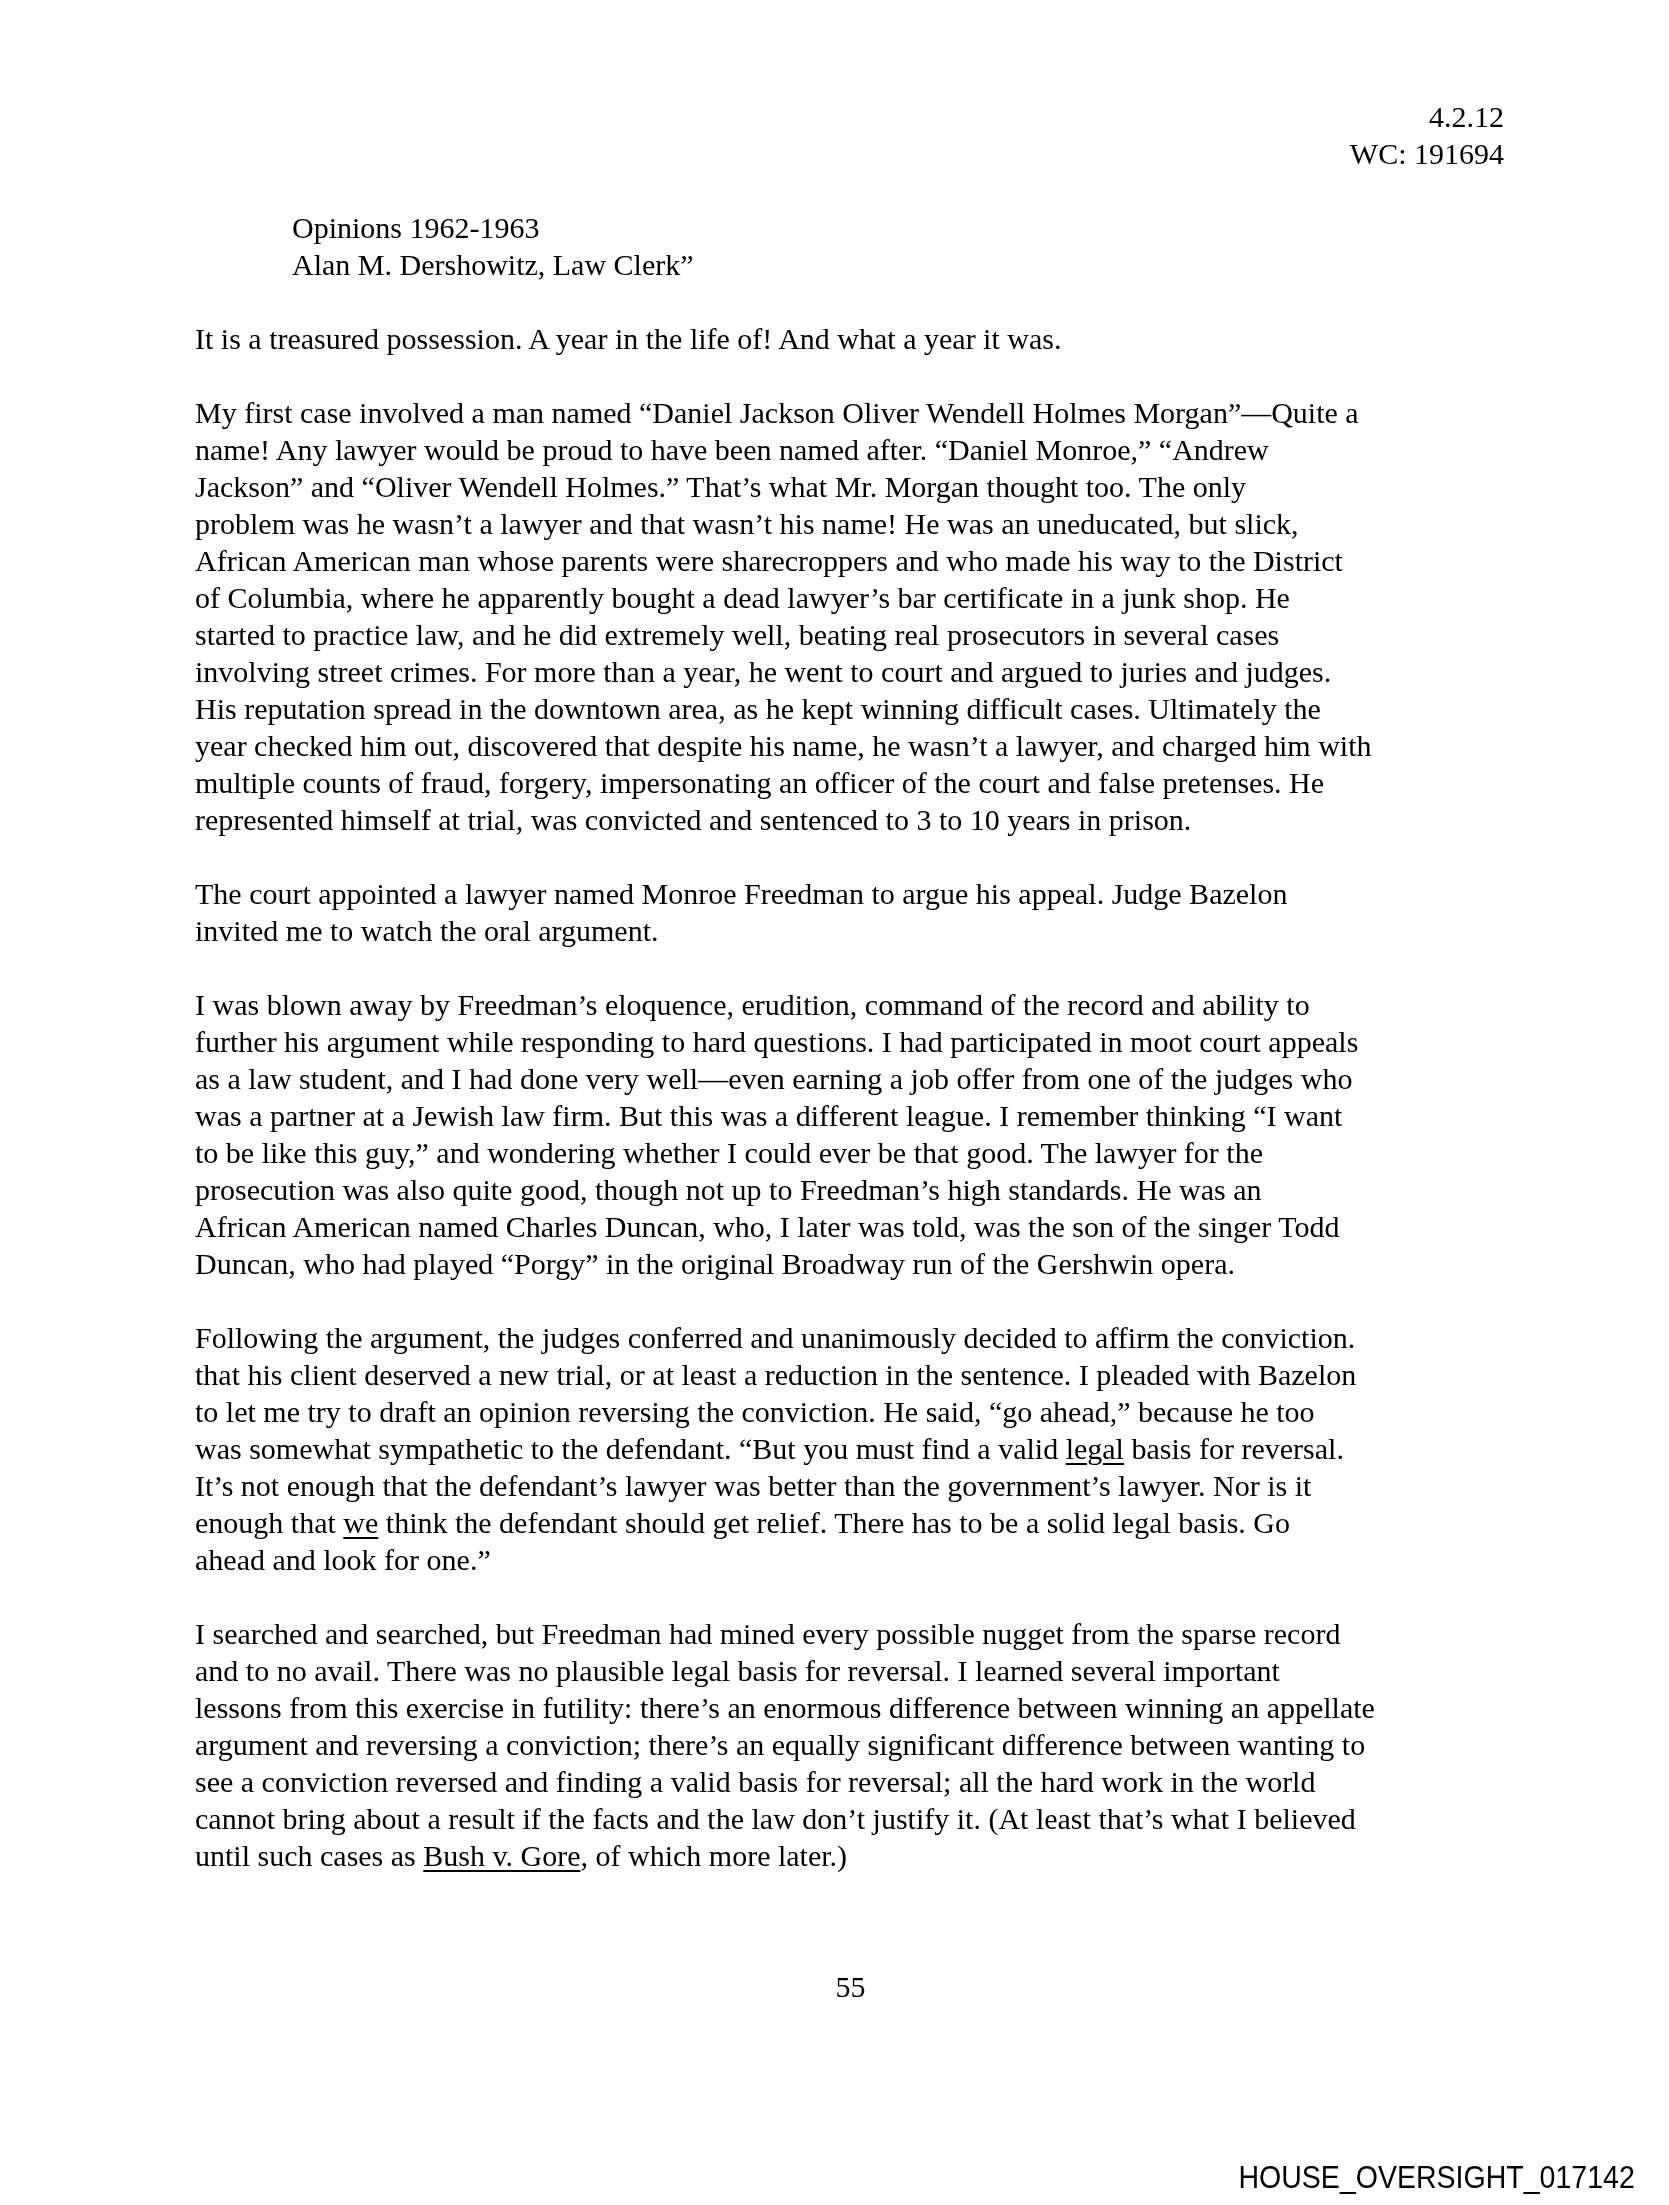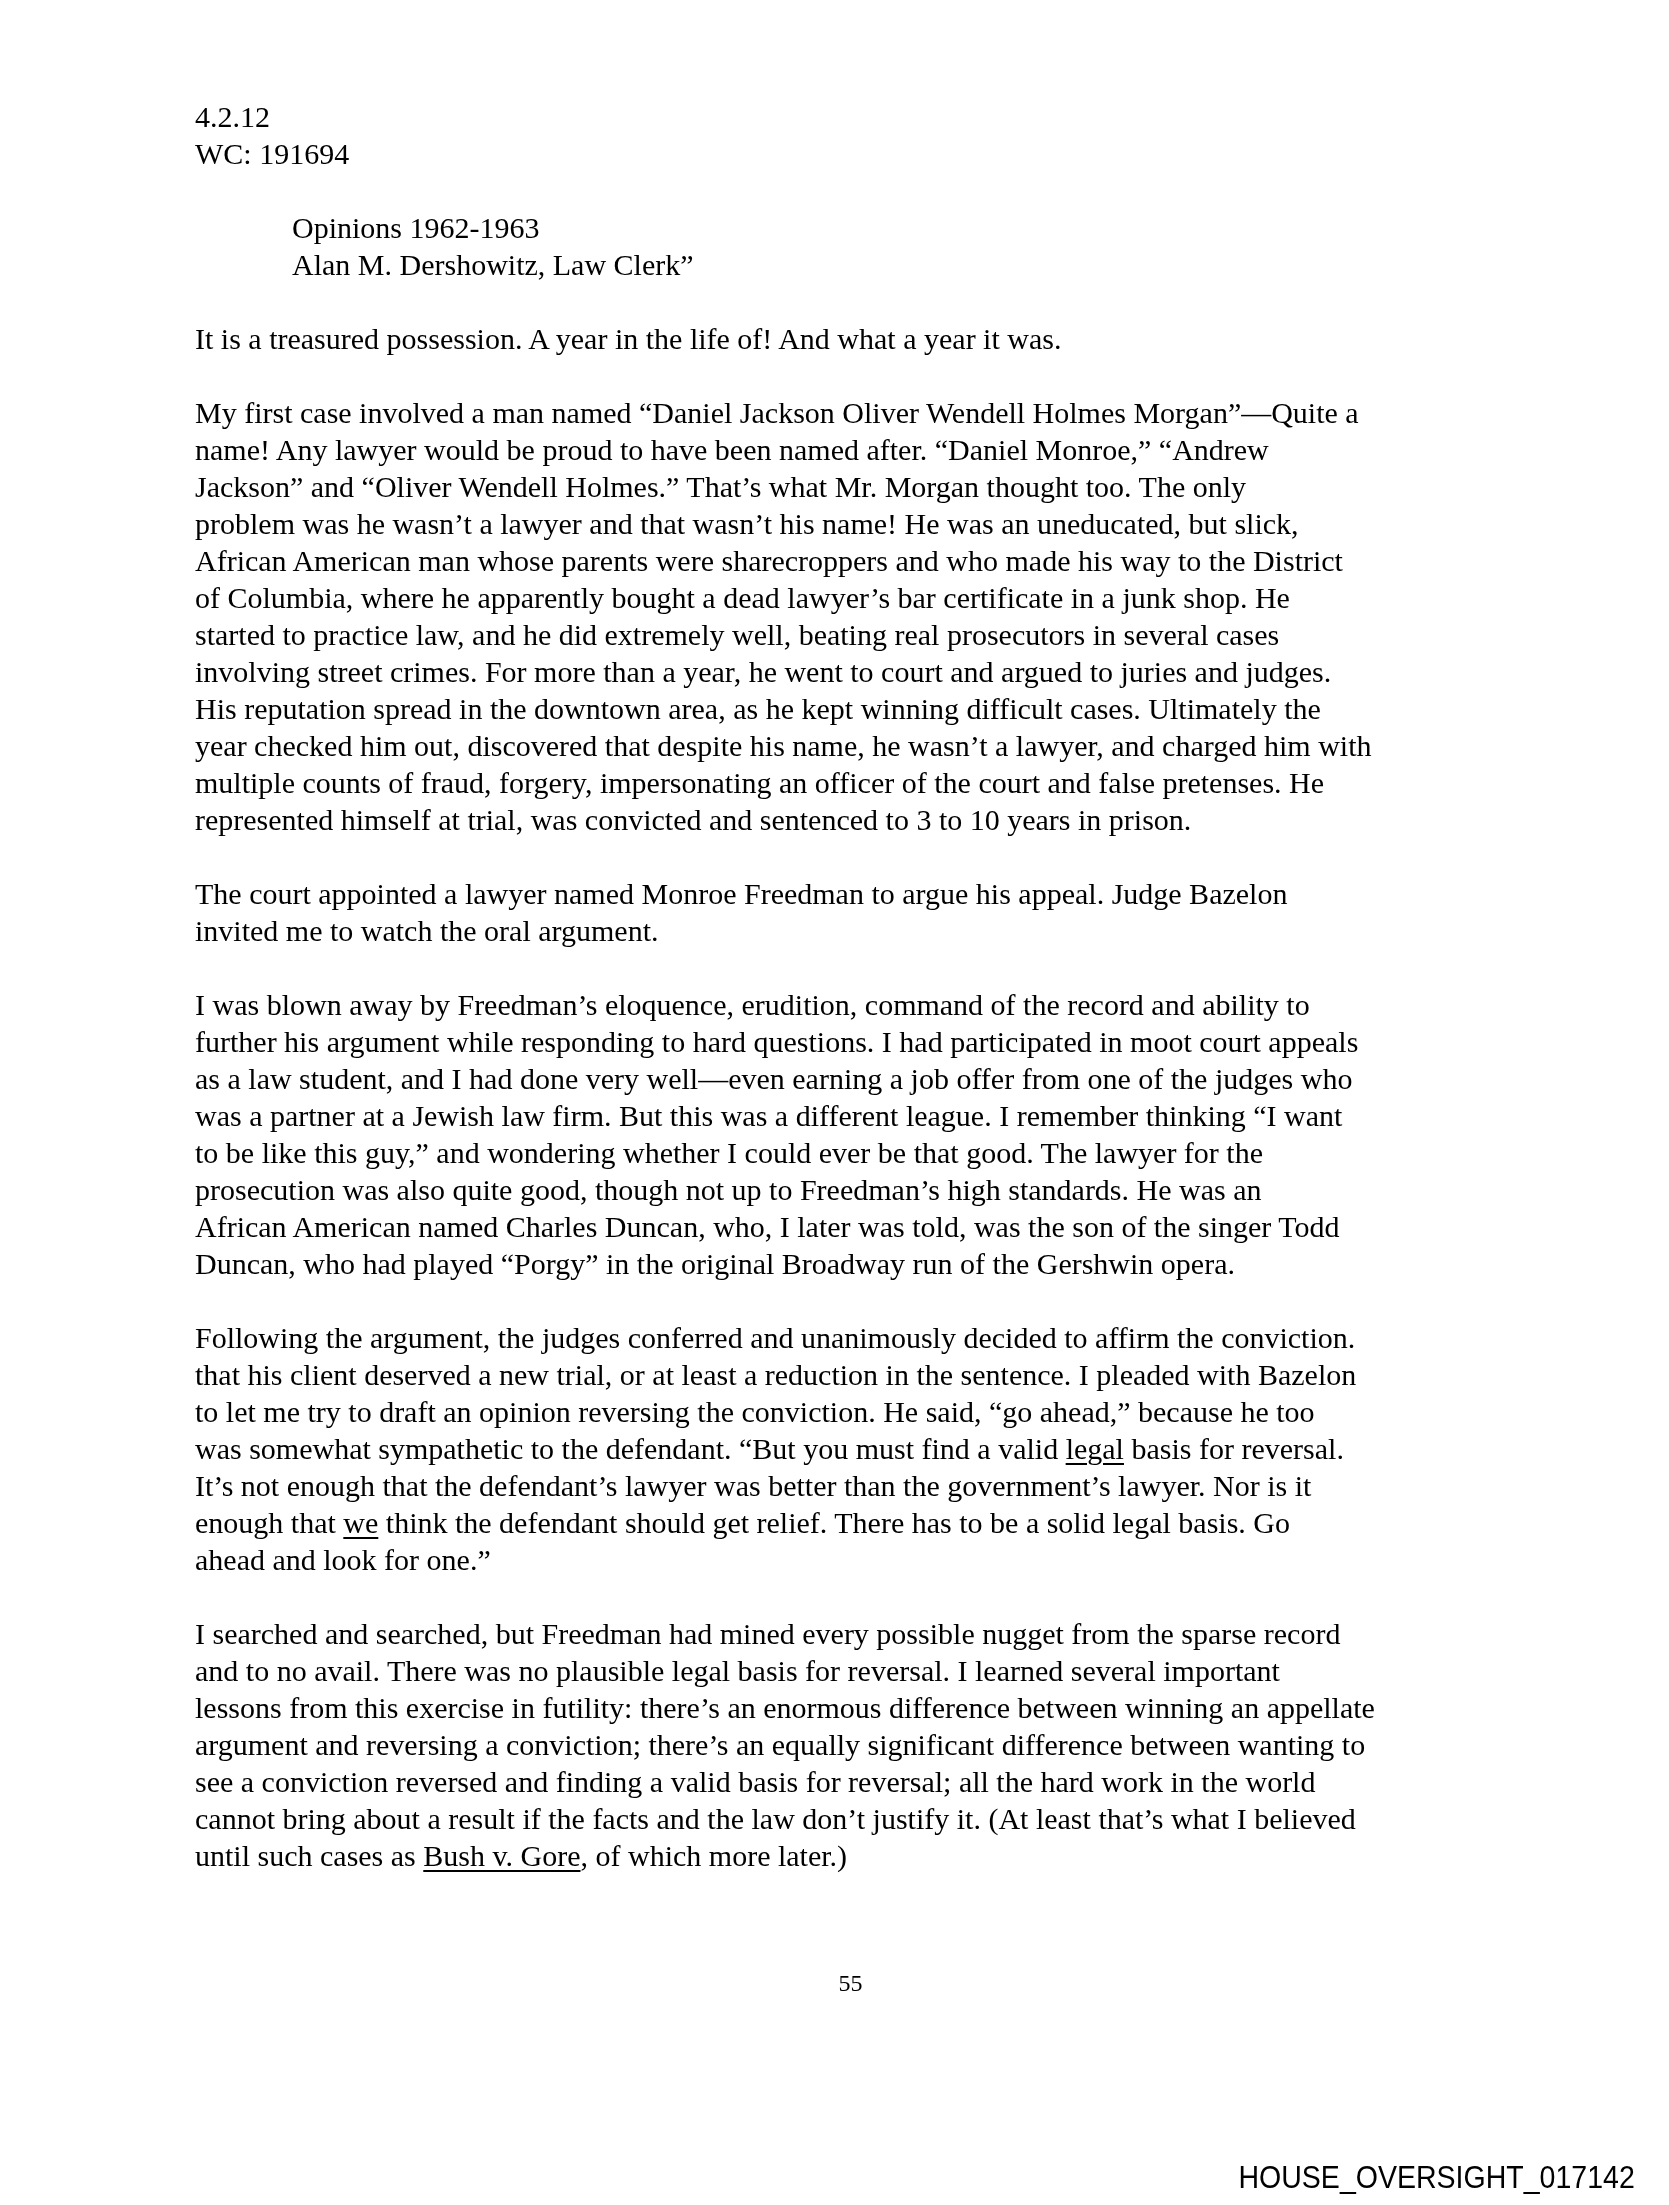--- a/index.html
+++ b/index.html
@@ -13,30 +13,30 @@
     }
     .page {
       position: absolute;
       left: 195px;
       top: 98px;
       width: 1309px;
       font-size: 30px;
       line-height: 37px;
     }
     .line { display: block; white-space: nowrap; }
-    .header-block { margin-bottom: 37px; }
+    .header-block { margin-bottom: 37px; text-align: right; }
     .indent-block { padding-left: 97px; margin-bottom: 37px; }
     p.para { margin: 0 0 37px 0; }
     u { text-decoration: underline; text-underline-offset: 3.9px; text-decoration-thickness: 2px; }
     .page-number {
       position: absolute;
       top: 1970px;
       left: 0; right: 0;
       text-align: center;
-      font-size: 24px;
+      font-size: 30px;
       font-family: "Liberation Serif", "DejaVu Serif", serif;
       padding-left: 32px;
     }
     .bates {
       position: absolute;
       right: 34px;
       top: 2160px;
       font-family: "Liberation Sans", "DejaVu Sans", sans-serif;
       font-size: 31px;
       letter-spacing: 0px;

